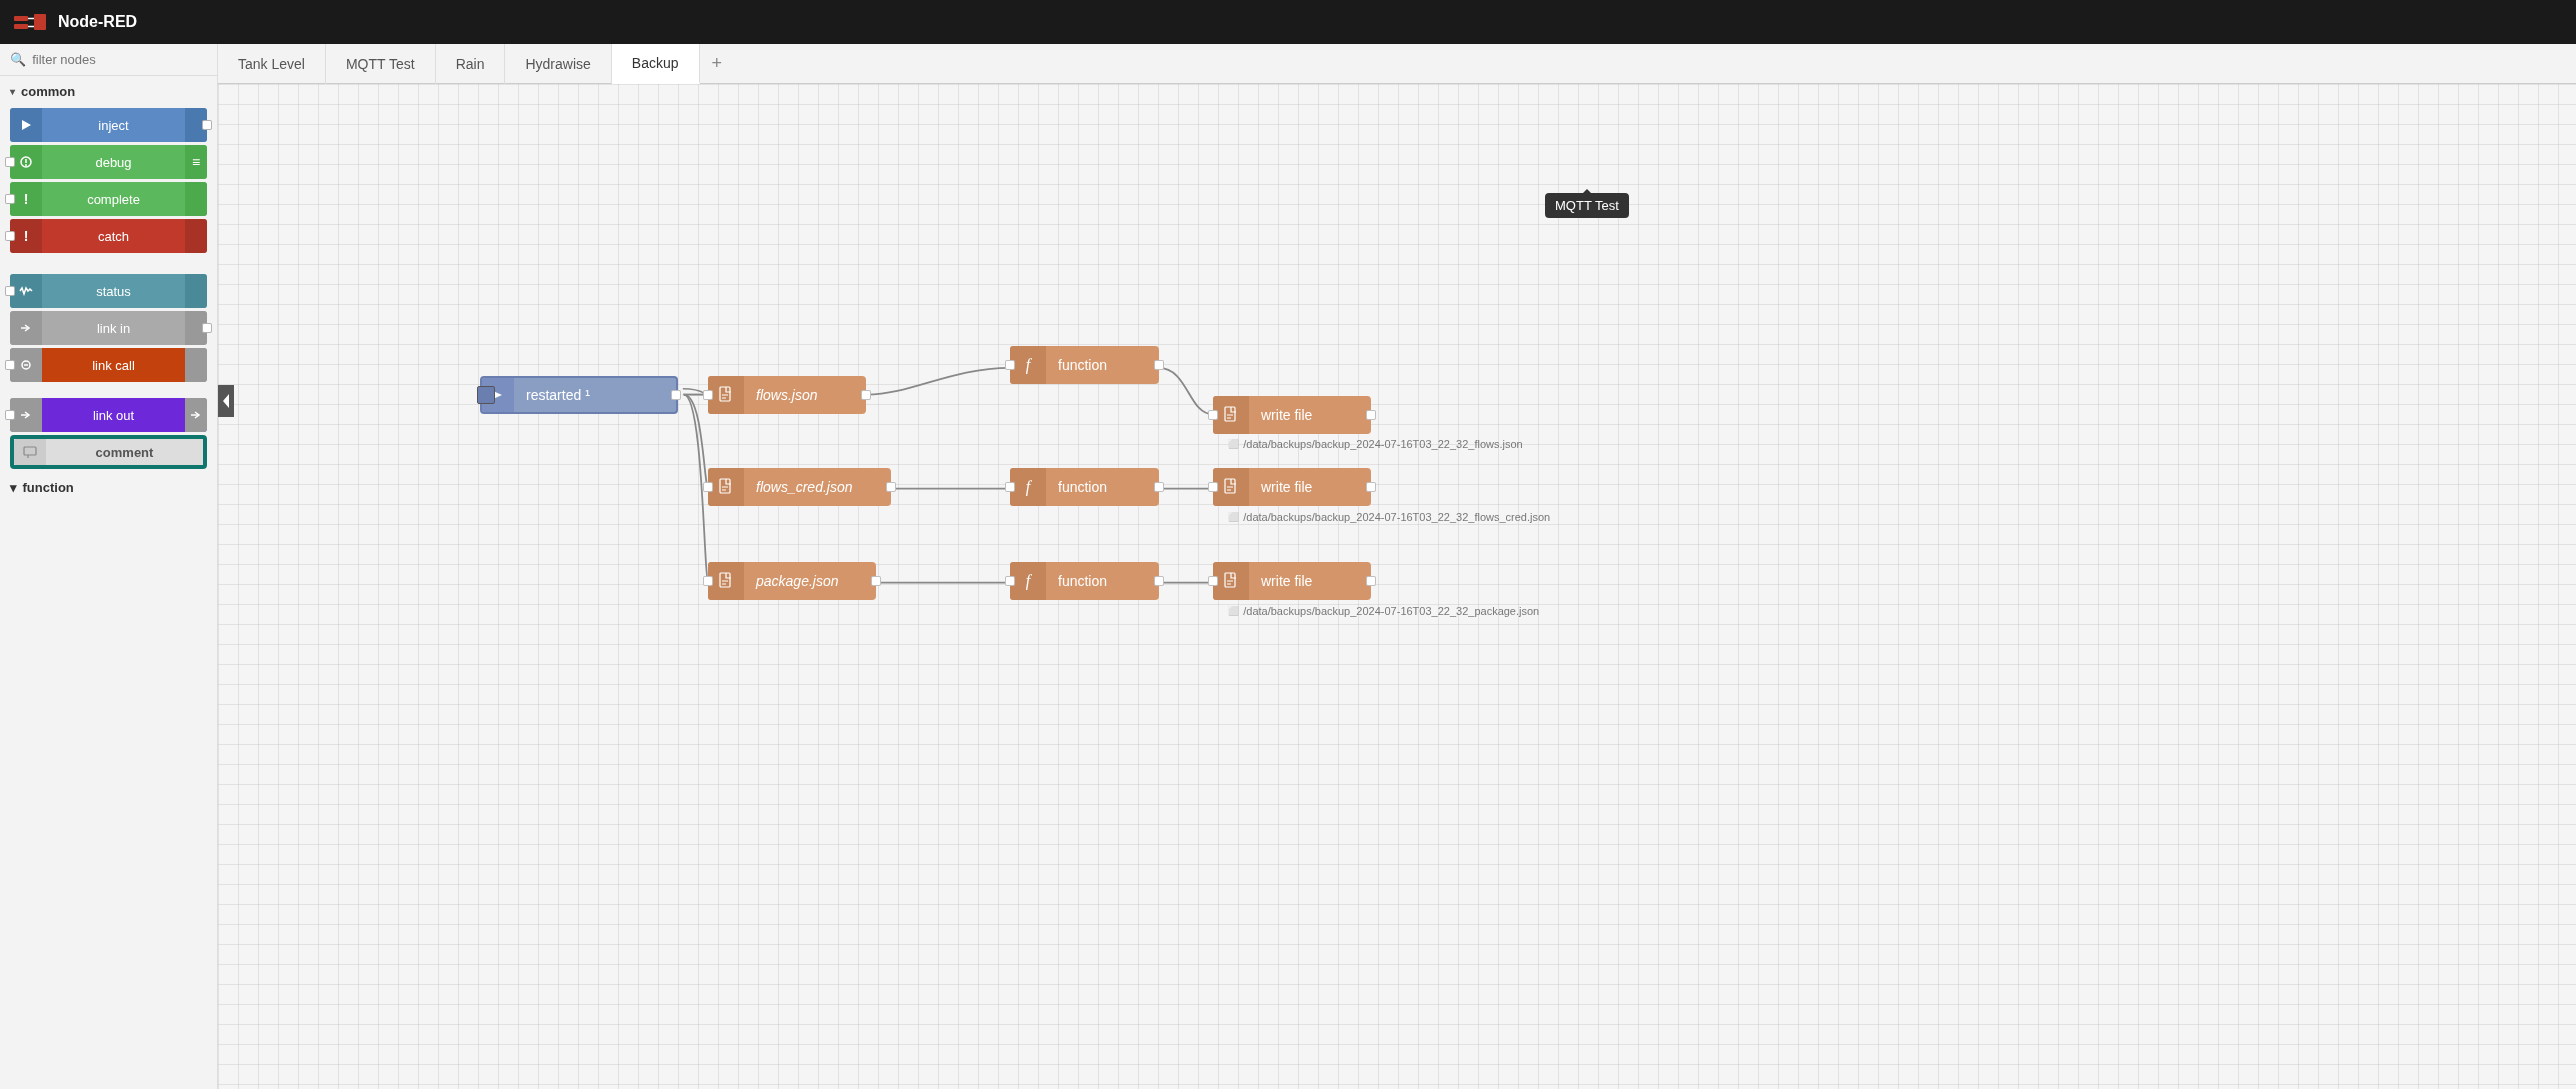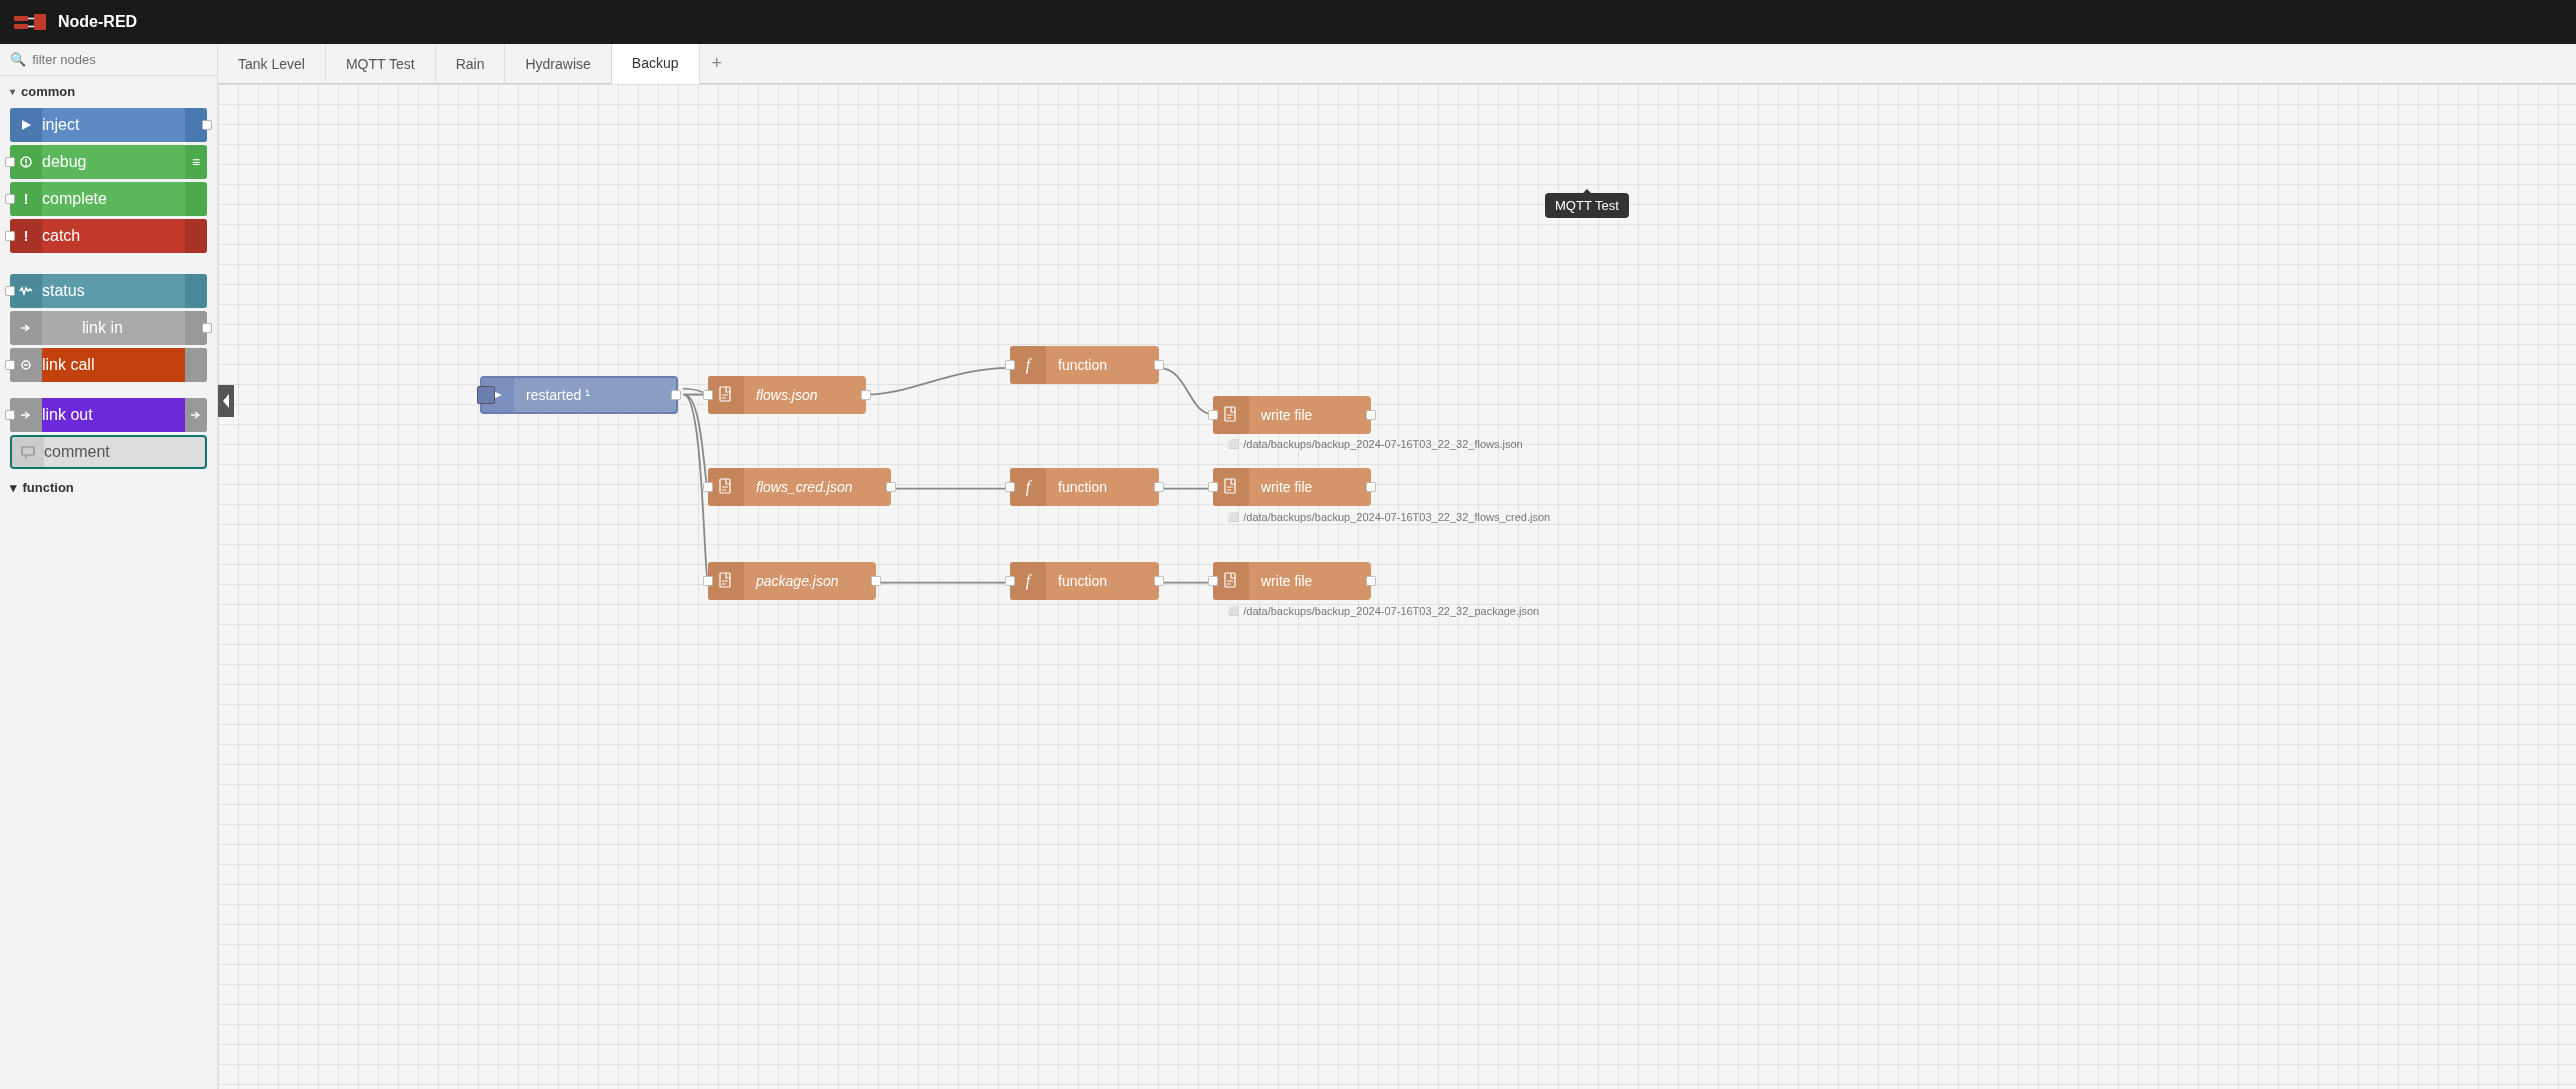--- a/index.html
+++ b/index.html
@@ -110,23 +110,23 @@
       width: 32px;
       height: 100%;
       display: flex;
       align-items: center;
       justify-content: center;
       border-radius: 3px 0 0 3px;
       flex-shrink: 0;
     }
     .node-item .node-label {
       flex: 1;
-      text-align: left;
+      text-align: center;
       color: #fff;
-      font-size: 16px;
+      font-size: 13px;
     }
     .node-item .node-btn-right {
       width: 22px;
       height: 100%;
       display: flex;
       align-items: center;
       justify-content: center;
       border-radius: 0 3px 3px 0;
       flex-shrink: 0;
     }
@@ -157,21 +157,21 @@
     .node-link-in .node-btn-right { background: #999; }
 
     .node-link-call { background: #c2410c; }
     .node-link-call .node-icon-area { background: #999; }
     .node-link-call .node-btn-right { background: #999; }
 
     .node-link-out { background: #6d28d9; margin-top: 16px; }
     .node-link-out .node-icon-area { background: #999; }
     .node-link-out .node-btn-right { background: #999; }
 
-    .node-comment { background: #ddd; border: 2px solid #0f766e; }
+    .node-comment { background: #ddd; border: 4px solid #0f766e; font-weight: bold; }
     .node-comment .node-icon-area { background: #ccc; }
     .node-comment .node-label { color: #555; }
 
     .node-function-section-header {
       display: flex;
       align-items: center;
       gap: 6px;
       padding: 8px 10px 6px 10px;
       font-size: 13px;
       font-weight: 600;

